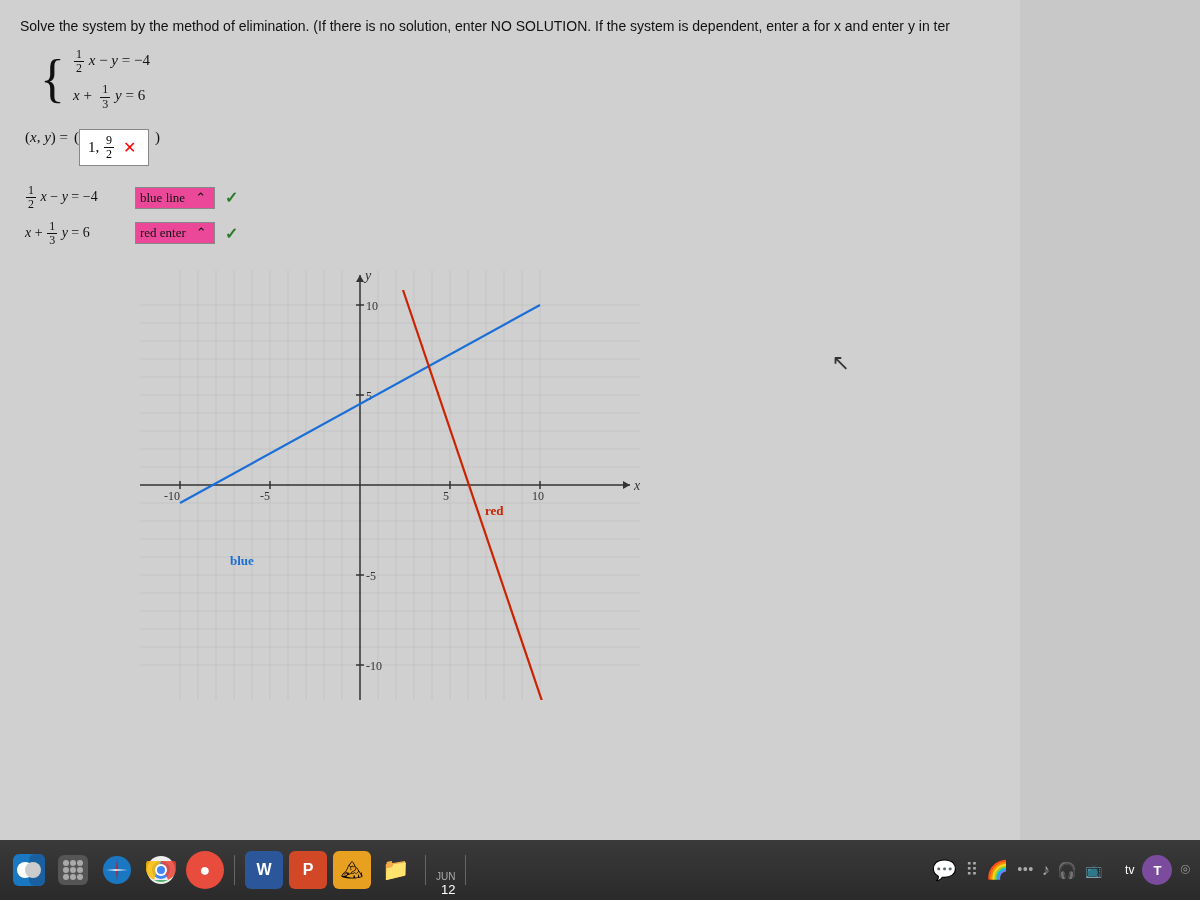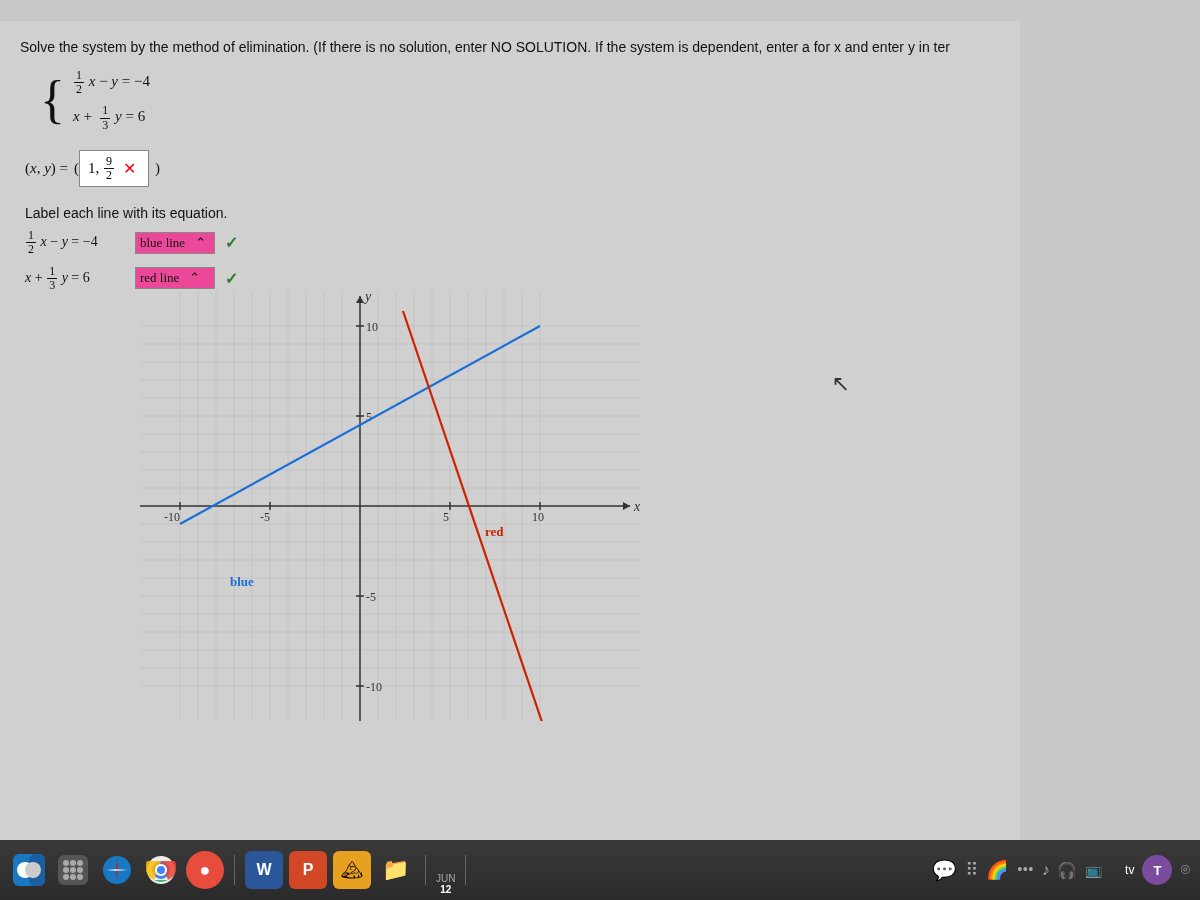--- a/index.html
+++ b/index.html
@@ -14,21 +14,20 @@
 
     
     .main-content {
       position: absolute;
       top: 0;
       left: 0;
       width: 1020px;
       height: 840px;
       background: #d0d0d0;
       padding: 18px 20px 22px 20px;
-      margin-top: 21px;
     }
 
     .problem-text {
       font-size: 14px;
       color: #111;
       margin-bottom: 14px;
       font-family: Arial, sans-serif;
     }
 
     
@@ -66,21 +65,20 @@
       font-size: 12px;
       line-height: 1.1;
       margin: 0 1px;
     }
     .fraction .num { border-bottom: 1px solid #111; padding: 0 2px; }
     .fraction .den { padding: 0 2px; }
 
     
     .answer-row {
       display: flex;
-      align-items: center;
       margin-bottom: 18px;
       margin-left: 5px;
       font-size: 15px;
     }
     .answer-label { margin-right: 6px; color: #111; }
     .answer-box {
       border: 1px solid #888;
       background: white;
       padding: 4px 10px 4px 8px;
       min-width: 70px;
@@ -233,21 +231,20 @@
       <span class="fraction">
         <span class="num">9</span>
           <span class="den">2</span>
       </span>
       <span class="answer-x-btn">✕</span>
     </div>
     <span class="answer-paren">)</span>
   </div>
 
   <div class="label-section">
-    <div class="label-title">Label each line with its equation.</div>
 
     <div class="label-row">
       <span class="label-eq">
         <span class="fraction">
           <span class="num">1</span>
             <span class="den">2</span>
         </span>
         <em>x</em> − <em>y</em> = −4
       </span>
       <div class="label-dropdown">
@@ -260,21 +257,21 @@
     <div class="label-row">
       <span class="label-eq">
         <em>x</em> +
         <span class="fraction">
           <span class="num">1</span>
             <span class="den">3</span>
         </span>
         <em>y</em> = 6
       </span>
       <div class="label-dropdown">
-        <span>red line</span>
+        <span>red enter</span>
         <span>⌃</span>
       </div>
       <span class="check-icon">✓</span>
     </div>
   </div>
 
   <div class="graph-container">
     <svg class="graph-svg" viewBox="0 0 500 430">
 
       <rect x="0" y="0" width="500" height="430" fill="#d0d0d0"></rect>
@@ -432,21 +429,21 @@
   </div>
 
   <div class="taskbar-icon" style="background:transparent;">
     <span style="font-size:22px; color:#f5a623;">📁</span>
   </div>
 
   <div class="taskbar-separator"></div>
 
   <div class="taskbar-time">
     <div style="font-size:10px; color:#aaa;margin-top:28px;">JUN</div>
-    <div style="font-size:10px; font-weight:bold;">12</div>
+    <div style="font-size:13px; font-weight:normal;text-align:right;">12</div>
   </div>
 
   <div class="taskbar-separator"></div>
 
   <div class="taskbar-right">
 
     <span class="status-icon" style="font-size:20px;">💬</span>
 
     <span class="status-icon" style="color:#aaa; font-size:18px;">⠿</span>
 

